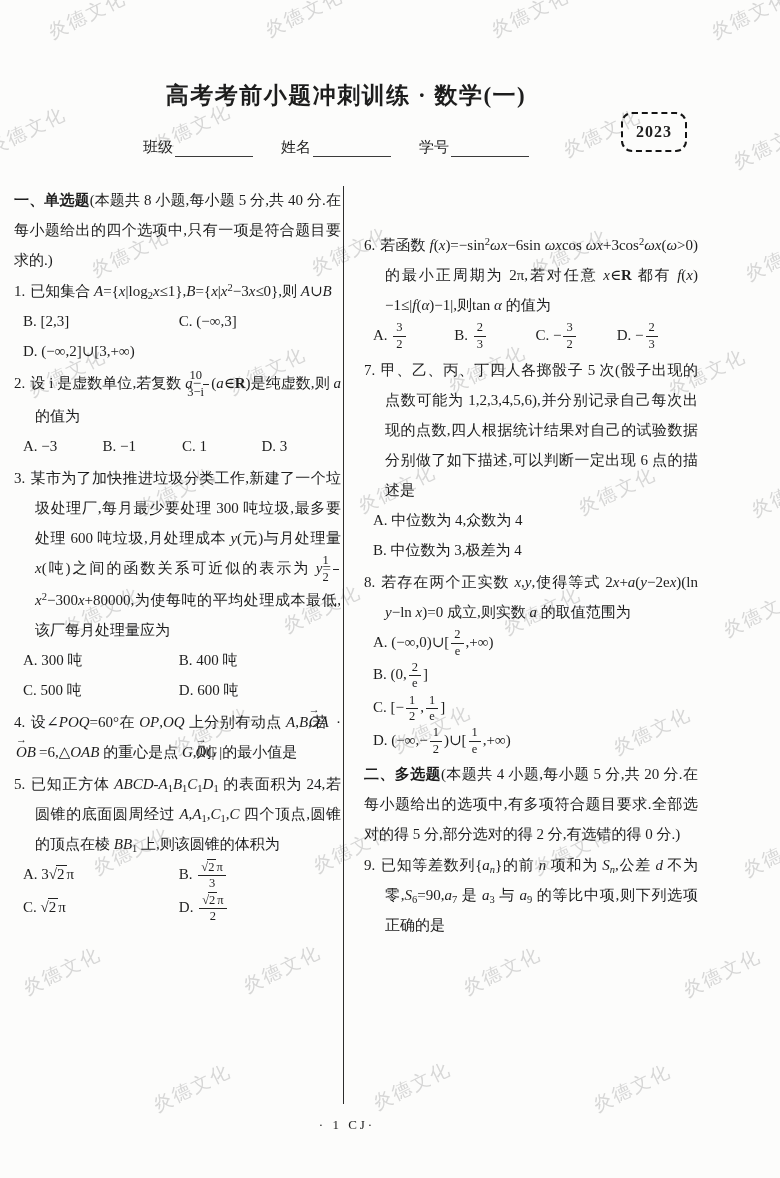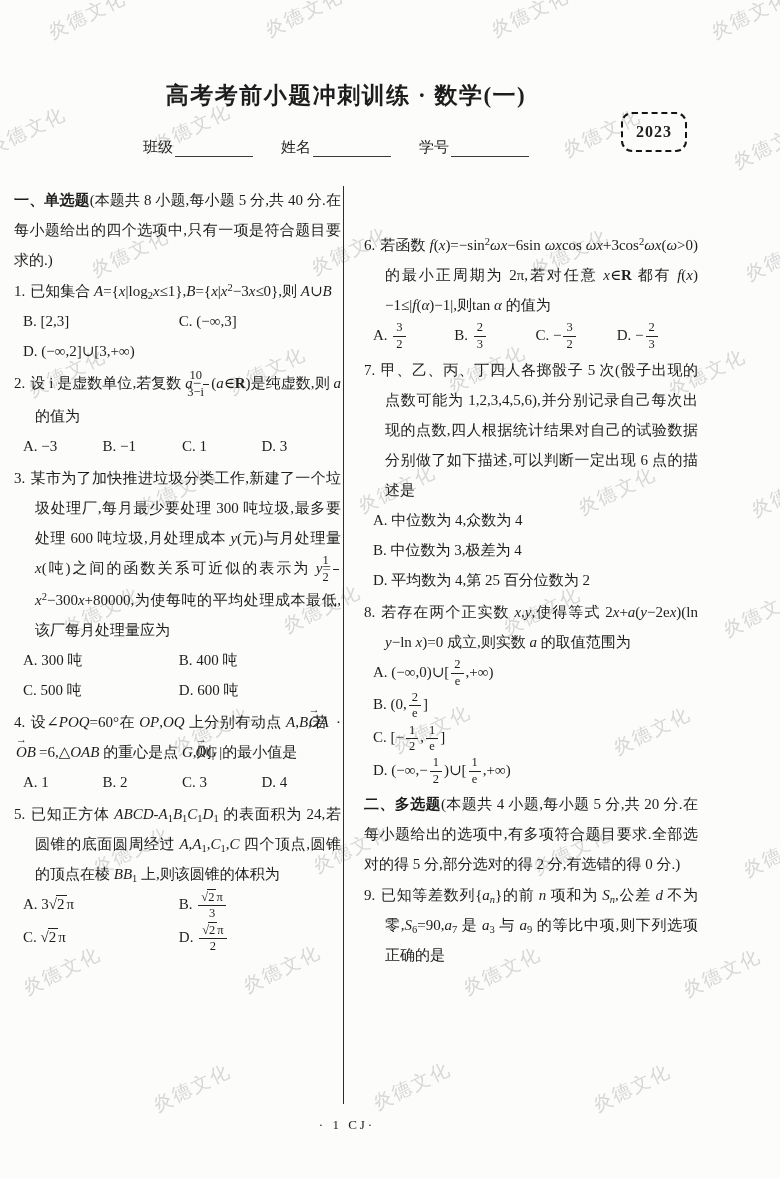--- a/index.html
+++ b/index.html
@@ -163,26 +163,20 @@
         <div class="opts o22">
           <span class="opt">A. 300 吨</span>
           <span class="opt">B. 400 吨</span>
           <span class="opt">C. 500 吨</span>
           <span class="opt">D. 600 吨</span>
         </div>
       </div>
 
       <div class="q">
         <div class="qbody"><span class="qnum">4.</span><span>设∠<i>POQ</i>=60°在 <i>OP</i>,<i>OQ</i> 上分别有动点 <i>A</i>,<i>B</i>,若<span class="vec">OA</span> · <span class="vec">OB</span>=6,△<i>OAB</i> 的重心是点 <i>G</i>,则|<span class="vec">OG</span>|的最小值是</span></div>
-        <div class="opts o4">
-          <span class="opt">A. 1</span>
-          <span class="opt">B. 2</span>
-          <span class="opt">C. 3</span>
-          <span class="opt">D. 4</span>
-        </div>
       </div>
 
       <div class="q">
         <div class="qbody"><span class="qnum">5.</span><span>已知正方体 <i>ABCD</i>-<i>A</i><sub>1</sub><i>B</i><sub>1</sub><i>C</i><sub>1</sub><i>D</i><sub>1</sub> 的表面积为 24,若圆锥的底面圆周经过 <i>A</i>,<i>A</i><sub>1</sub>,<i>C</i><sub>1</sub>,<i>C</i> 四个顶点,圆锥的顶点在棱 <i>BB</i><sub>1</sub> 上,则该圆锥的体积为</span></div>
         <div class="opts o22">
           <span class="opt">A. 3<span class="sq">√<span class="r">2</span></span>π</span>
           <span class="opt">B. <span class="frac">
                 <span class="n"><span class="sq">√<span class="r">2</span></span>π</span>
                 <span class="d">3</span>
               </span></span>
@@ -217,21 +211,20 @@
                 <span class="d">3</span>
               </span></span>
         </div>
       </div>
 
       <div class="q">
         <div class="qbody"><span class="qnum">7.</span><span>甲、乙、丙、丁四人各掷骰子 5 次(骰子出现的点数可能为 1,2,3,4,5,6),并分别记录自己每次出现的点数,四人根据统计结果对自己的试验数据分别做了如下描述,可以判断一定出现 6 点的描述是</span></div>
         <div class="opts o1">
           <span class="opt">A. 中位数为 4,众数为 4</span>
           <span class="opt">B. 中位数为 3,极差为 4</span>
-          <span class="opt">D. 平均数为 4,第 25 百分位数为 2</span>
         </div>
       </div>
 
       <div class="q">
         <div class="qbody"><span class="qnum">8.</span><span>若存在两个正实数 <i>x</i>,<i>y</i>,使得等式 2<i>x</i>+<i>a</i>(<i>y</i>−2e<i>x</i>)(ln <i>y</i>−ln <i>x</i>)=0 成立,则实数 <i>a</i> 的取值范围为</span></div>
         <div class="opts o1">
           <span class="opt">A. (−∞,0)∪[<span class="frac">
                 <span class="n">2</span>
                 <span class="d">e</span>
               </span>,+∞)</span>

